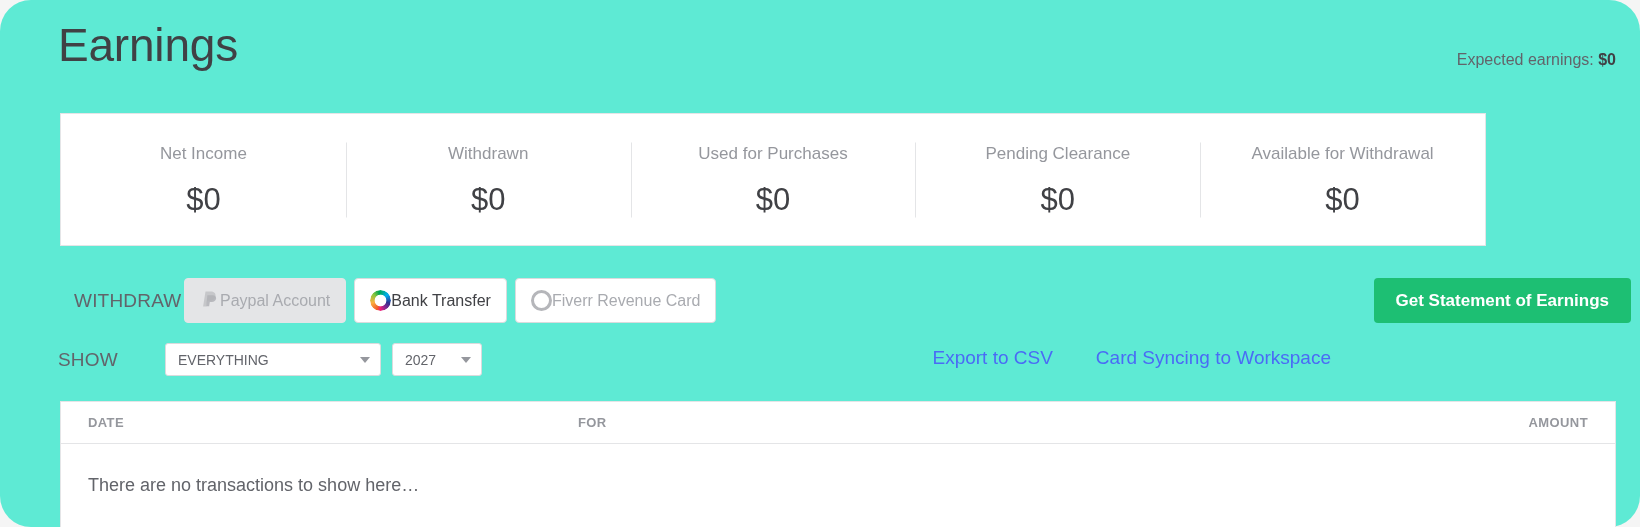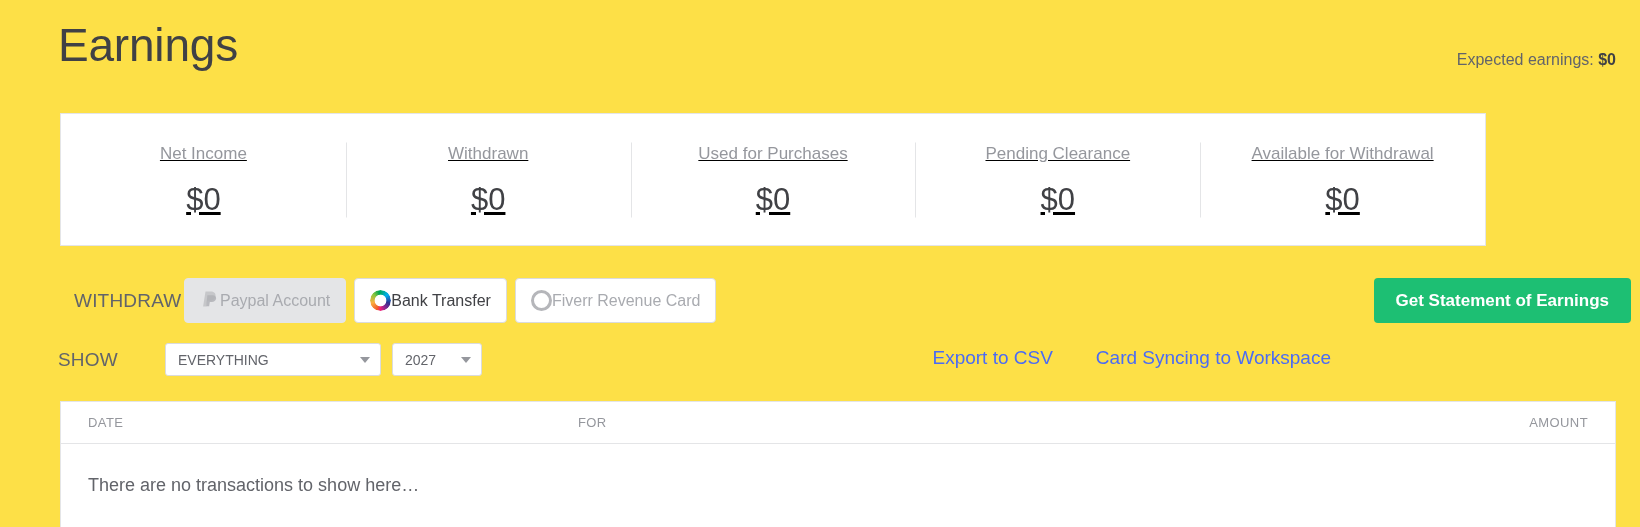--- a/index.html
+++ b/index.html
@@ -10,21 +10,22 @@
     background: #f5f5f5;
     font-family: "Liberation Sans", sans-serif;
     -webkit-font-smoothing: antialiased;
     overflow: hidden;
   }
 
   .page {
     position: relative;
     width: 1640px;
     height: 527px;
-    background: #fde047;
+    background: #5eead4;
+    border-radius: 31px;
   }
 
   
   .header {
     position: absolute;
     left: 0; top: 0;
     width: 1640px;
     height: 100px;
   }
   .page-title {
@@ -52,21 +53,20 @@
 
   
   .stats-card {
     position: absolute;
     left: 60px;
     top: 113px;
     width: 1426px;
     height: 133px;
     background: #ffffff;
     border: 1px solid #e4e5e7;
-    text-decoration: underline;
   }
   .stats-row {
     display: flex;
     width: 100%;
     height: 100%;
     align-items: center;
   }
   .stat {
     flex: 1 1 0;
     position: relative;
@@ -273,20 +273,21 @@
     border: 1px solid #e4e5e7;
     border-bottom: none;
     overflow: hidden;
   }
   .thead {
     display: flex;
     align-items: center;
     height: 42px;
     border-bottom: 1px solid #e4e5e7;
     padding: 0 27px;
+    font-weight: bold;
   }
   .th {
     font-size: 13px;
     color: #95979d;
     letter-spacing: 0.4px;
     line-height: 1;
   }
   .th.date { flex: 0 0 490px; }
   .th.for  { flex: 1 1 auto; text-align: left; }
   .th.amount { flex: 0 0 300px; text-align: right; }

